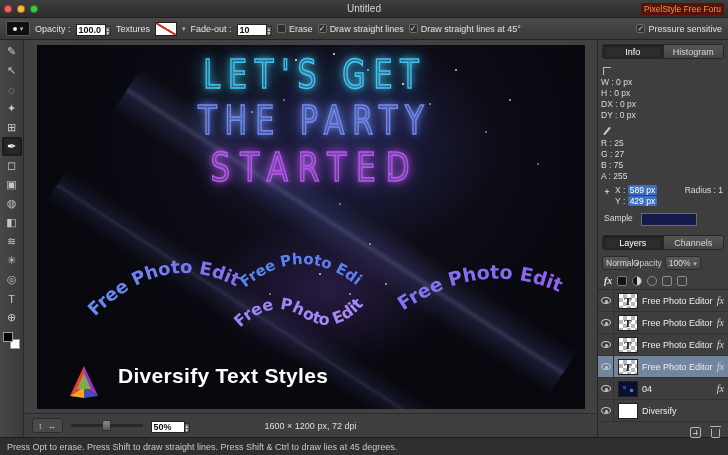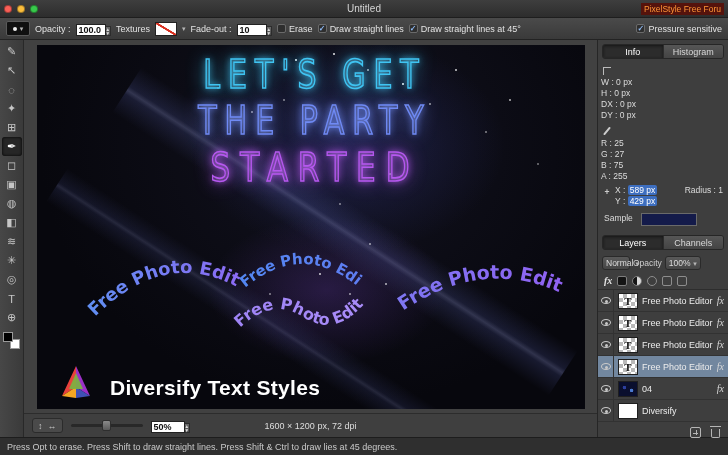--- a/index.html
+++ b/index.html
@@ -74,21 +74,21 @@
   .neon-line { position:absolute; left:0; right:0; text-align:center; font-family:"DejaVu Sans",sans-serif;
                letter-spacing:8px; text-indent:8px; color:rgba(255,255,255,.07);
                -webkit-text-stroke:1.3px var(--c); text-shadow:0 0 7px var(--c), 0 0 16px var(--c); }
   .neon1 { top:12px;  font-size:30px; transform:scale(1,1.28); --c:#3fc4f2; }
   .neon2 { top:58px;  font-size:30px; transform:scale(1,1.28); --c:#6f8af4; }
   .neon3 { top:104px; font-size:31px; transform:scale(1,1.28); --c:#b658ef; letter-spacing:10px; }
 
   .warp-svg { position:absolute; inset:0; width:100%; height:100%; }
   .warp-text { font-family:"DejaVu Sans",sans-serif; font-weight:bold; }
 
-  .brand-row { position:absolute; left:18px; bottom:9px; display:flex; align-items:flex-end; gap:13px; }
+  .brand-row { position:absolute; left:26px; bottom:9px; display:flex; align-items:flex-start; gap:13px; }
   .caption { color:#fff; font-size:21px; font-weight:bold; letter-spacing:.3px; }
 
   
   .canvas-bottom { height:24px; flex:0 0 24px; background:#3f3f3f; border-top:1px solid #2c2c2c;
                    display:flex; align-items:center; gap:8px; padding:0 8px; position:relative; color:#cfcfcf; }
   .mini-widget { background:#4a4a4a; border:1px solid #2b2b2b; border-radius:3px; height:15px;
                  display:flex; align-items:center; gap:5px; padding:0 5px; font-size:9px; color:#c4c4c4; }
   .slider { width:72px; height:3px; background:#282828; border-radius:2px; position:relative; }
   .slider-thumb { position:absolute; left:44%; top:-4px; width:9px; height:11px; border-radius:2px;
                   background:linear-gradient(#8a8a8a,#595959); border:1px solid #2e2e2e; }

